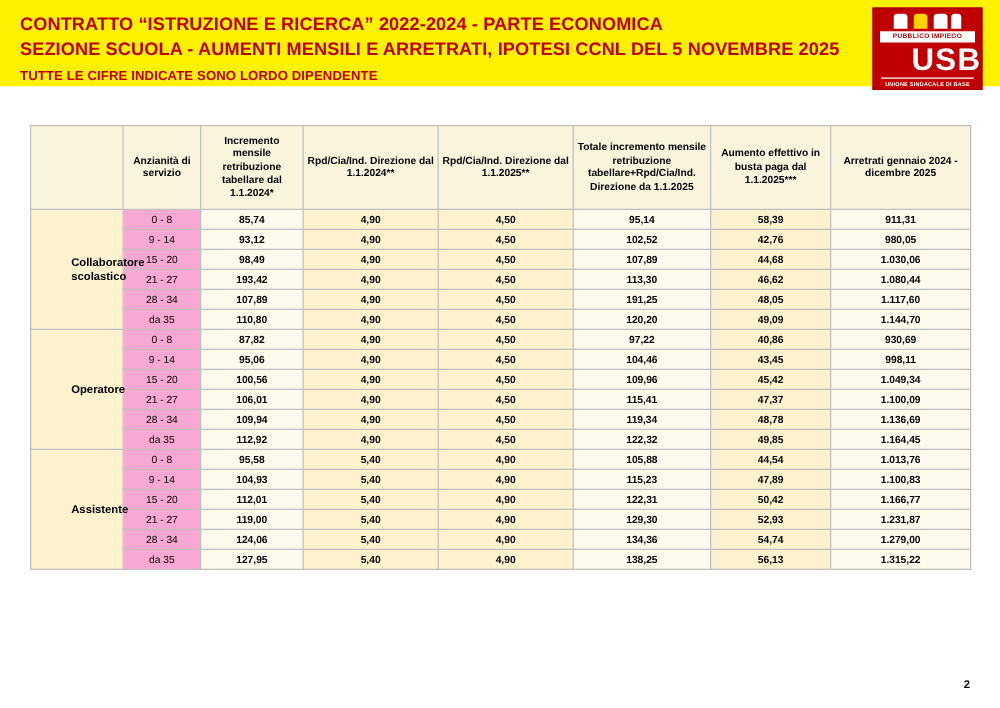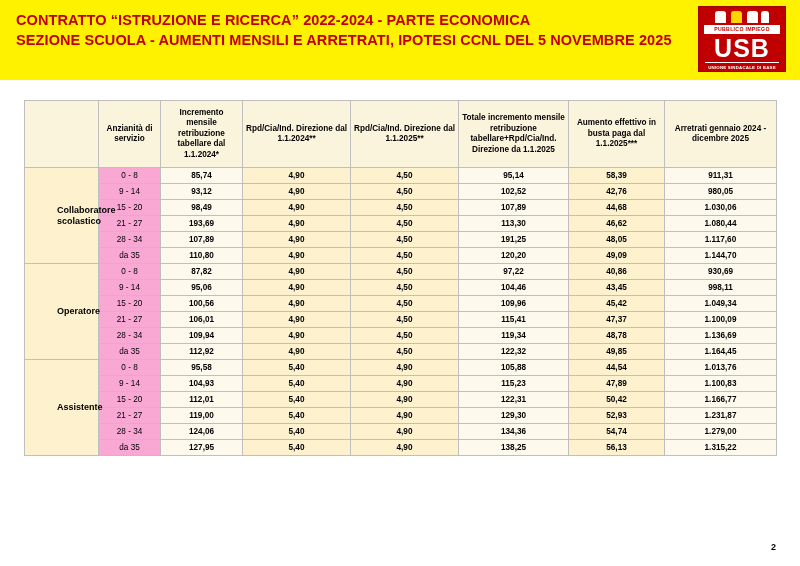--- a/index.html
+++ b/index.html
@@ -18,21 +18,21 @@
     width: 800px;
     height: 566px;
     background: #ffffff;
   }
   
   .header {
     position: absolute;
     left: 0;
     top: 0;
     width: 800px;
-    height: 80px;
+    height: 69px;
     background: #fff200;
   }
   .header-titles {
     position: absolute;
     left: 16px;
     top: 10px;
     width: 660px;
   }
   .title-line {
     color: #c00000;
@@ -89,20 +89,21 @@
     margin: 1px 5px 0 5px;
     padding: 1px 0;
     line-height: 7px;
   }
   .logo-usb {
     font-size: 25px;
     font-weight: bold;
     letter-spacing: 1px;
     line-height: 27px;
     margin-top: 1px;
+    text-align: right;
   }
   .logo-bottom {
     font-size: 4.4px;
     font-weight: bold;
     letter-spacing: 0.2px;
     line-height: 7px;
     border-top: 1px solid #ffffff;
     margin: 0 6px;
     padding-top: 1px;
   }
@@ -172,20 +173,21 @@
 </style>
 </head>
 <body>
 
 <div class="page">
 
   <div class="header">
     <div class="header-titles">
       <div class="title-line">CONTRATTO “ISTRUZIONE E RICERCA” 2022-2024 - PARTE ECONOMICA</div>
       <div class="title-line">SEZIONE SCUOLA - AUMENTI MENSILI E ARRETRATI, IPOTESI CCNL DEL 5 NOVEMBRE 2025</div>
+      <div class="title-line sub">TUTTE LE CIFRE INDICATE SONO LORDO DIPENDENTE</div>
     </div>
 
     <div class="logo">
       <div class="logo-figs">
         <span></span>
           <span></span>
           <span></span>
           <span></span>
       </div>
       <div class="logo-top">PUBBLICO IMPIEGO</div>
@@ -242,21 +244,21 @@
             <td class="anz">15 - 20</td>
             <td class="val">98,49</td>
             <td class="val alt">4,90</td>
             <td class="val alt">4,50</td>
             <td class="val">107,89</td>
             <td class="val alt">44,68</td>
             <td class="val">1.030,06</td>
           </tr>
           <tr>
             <td class="anz">21 - 27</td>
-            <td class="val">193,69</td>
+            <td class="val">193,42</td>
             <td class="val alt">4,90</td>
             <td class="val alt">4,50</td>
             <td class="val">113,30</td>
             <td class="val alt">46,62</td>
             <td class="val">1.080,44</td>
           </tr>
           <tr>
             <td class="anz">28 - 34</td>
             <td class="val">107,89</td>
             <td class="val alt">4,90</td>

